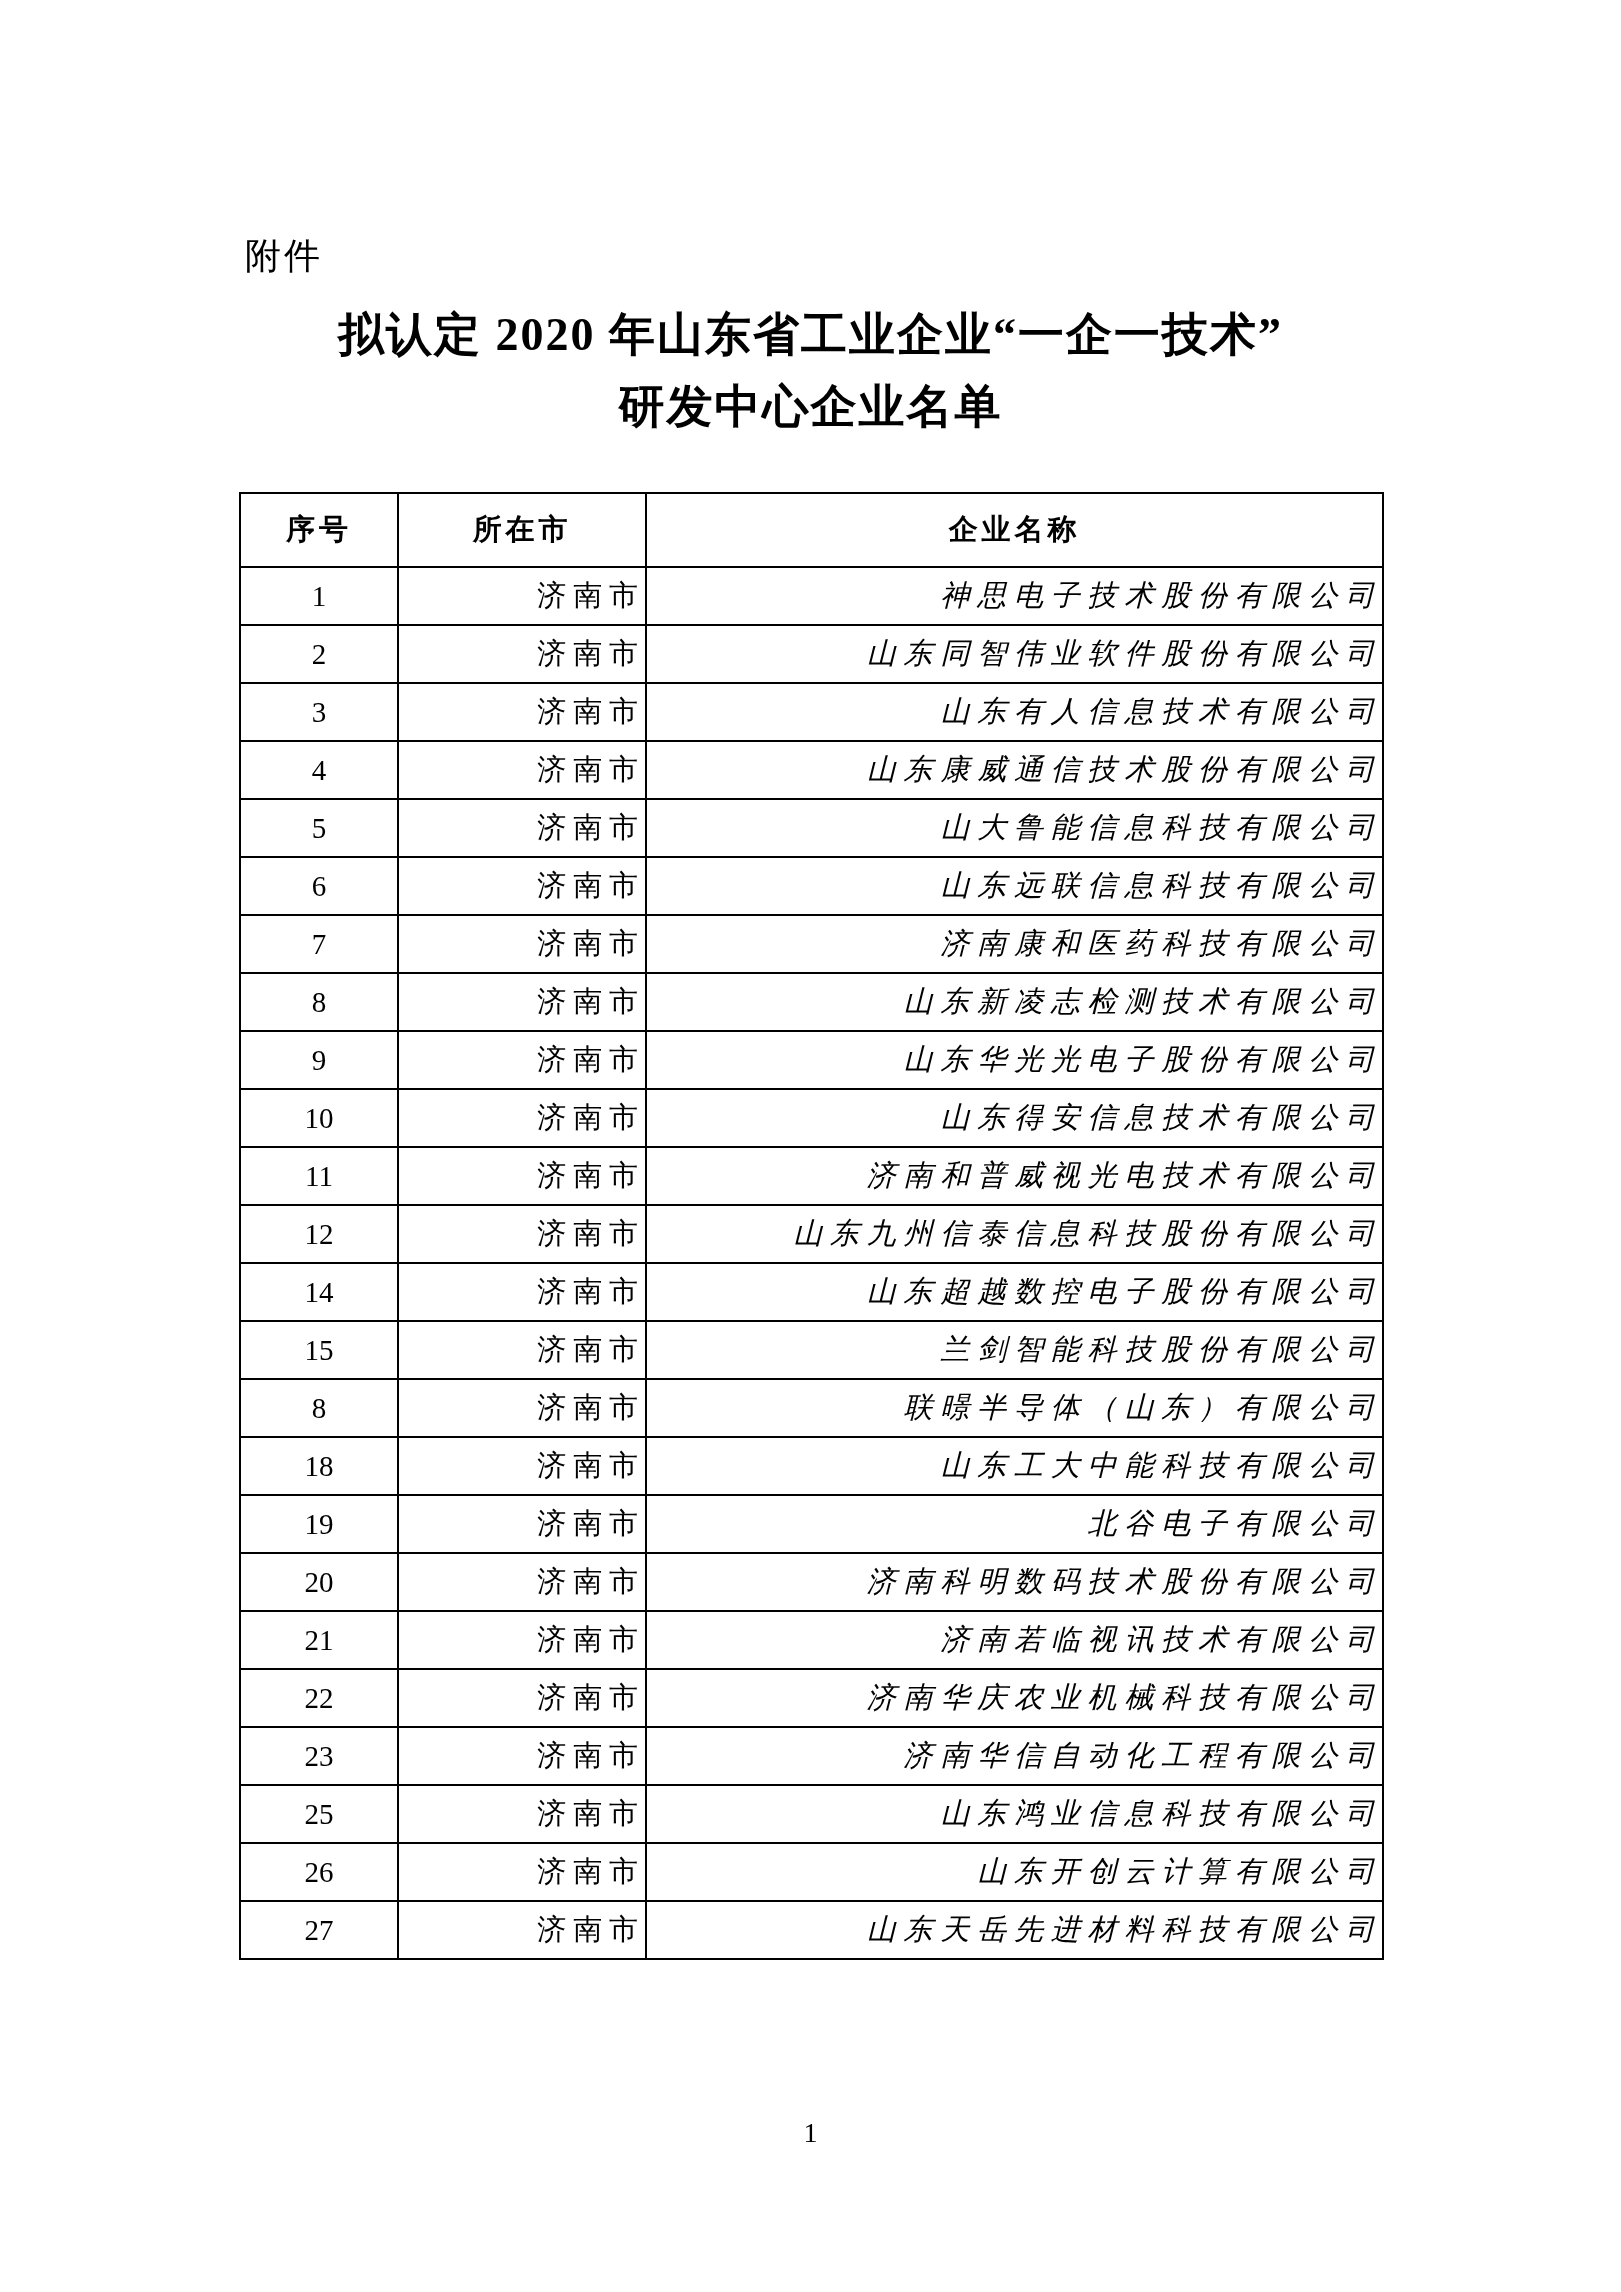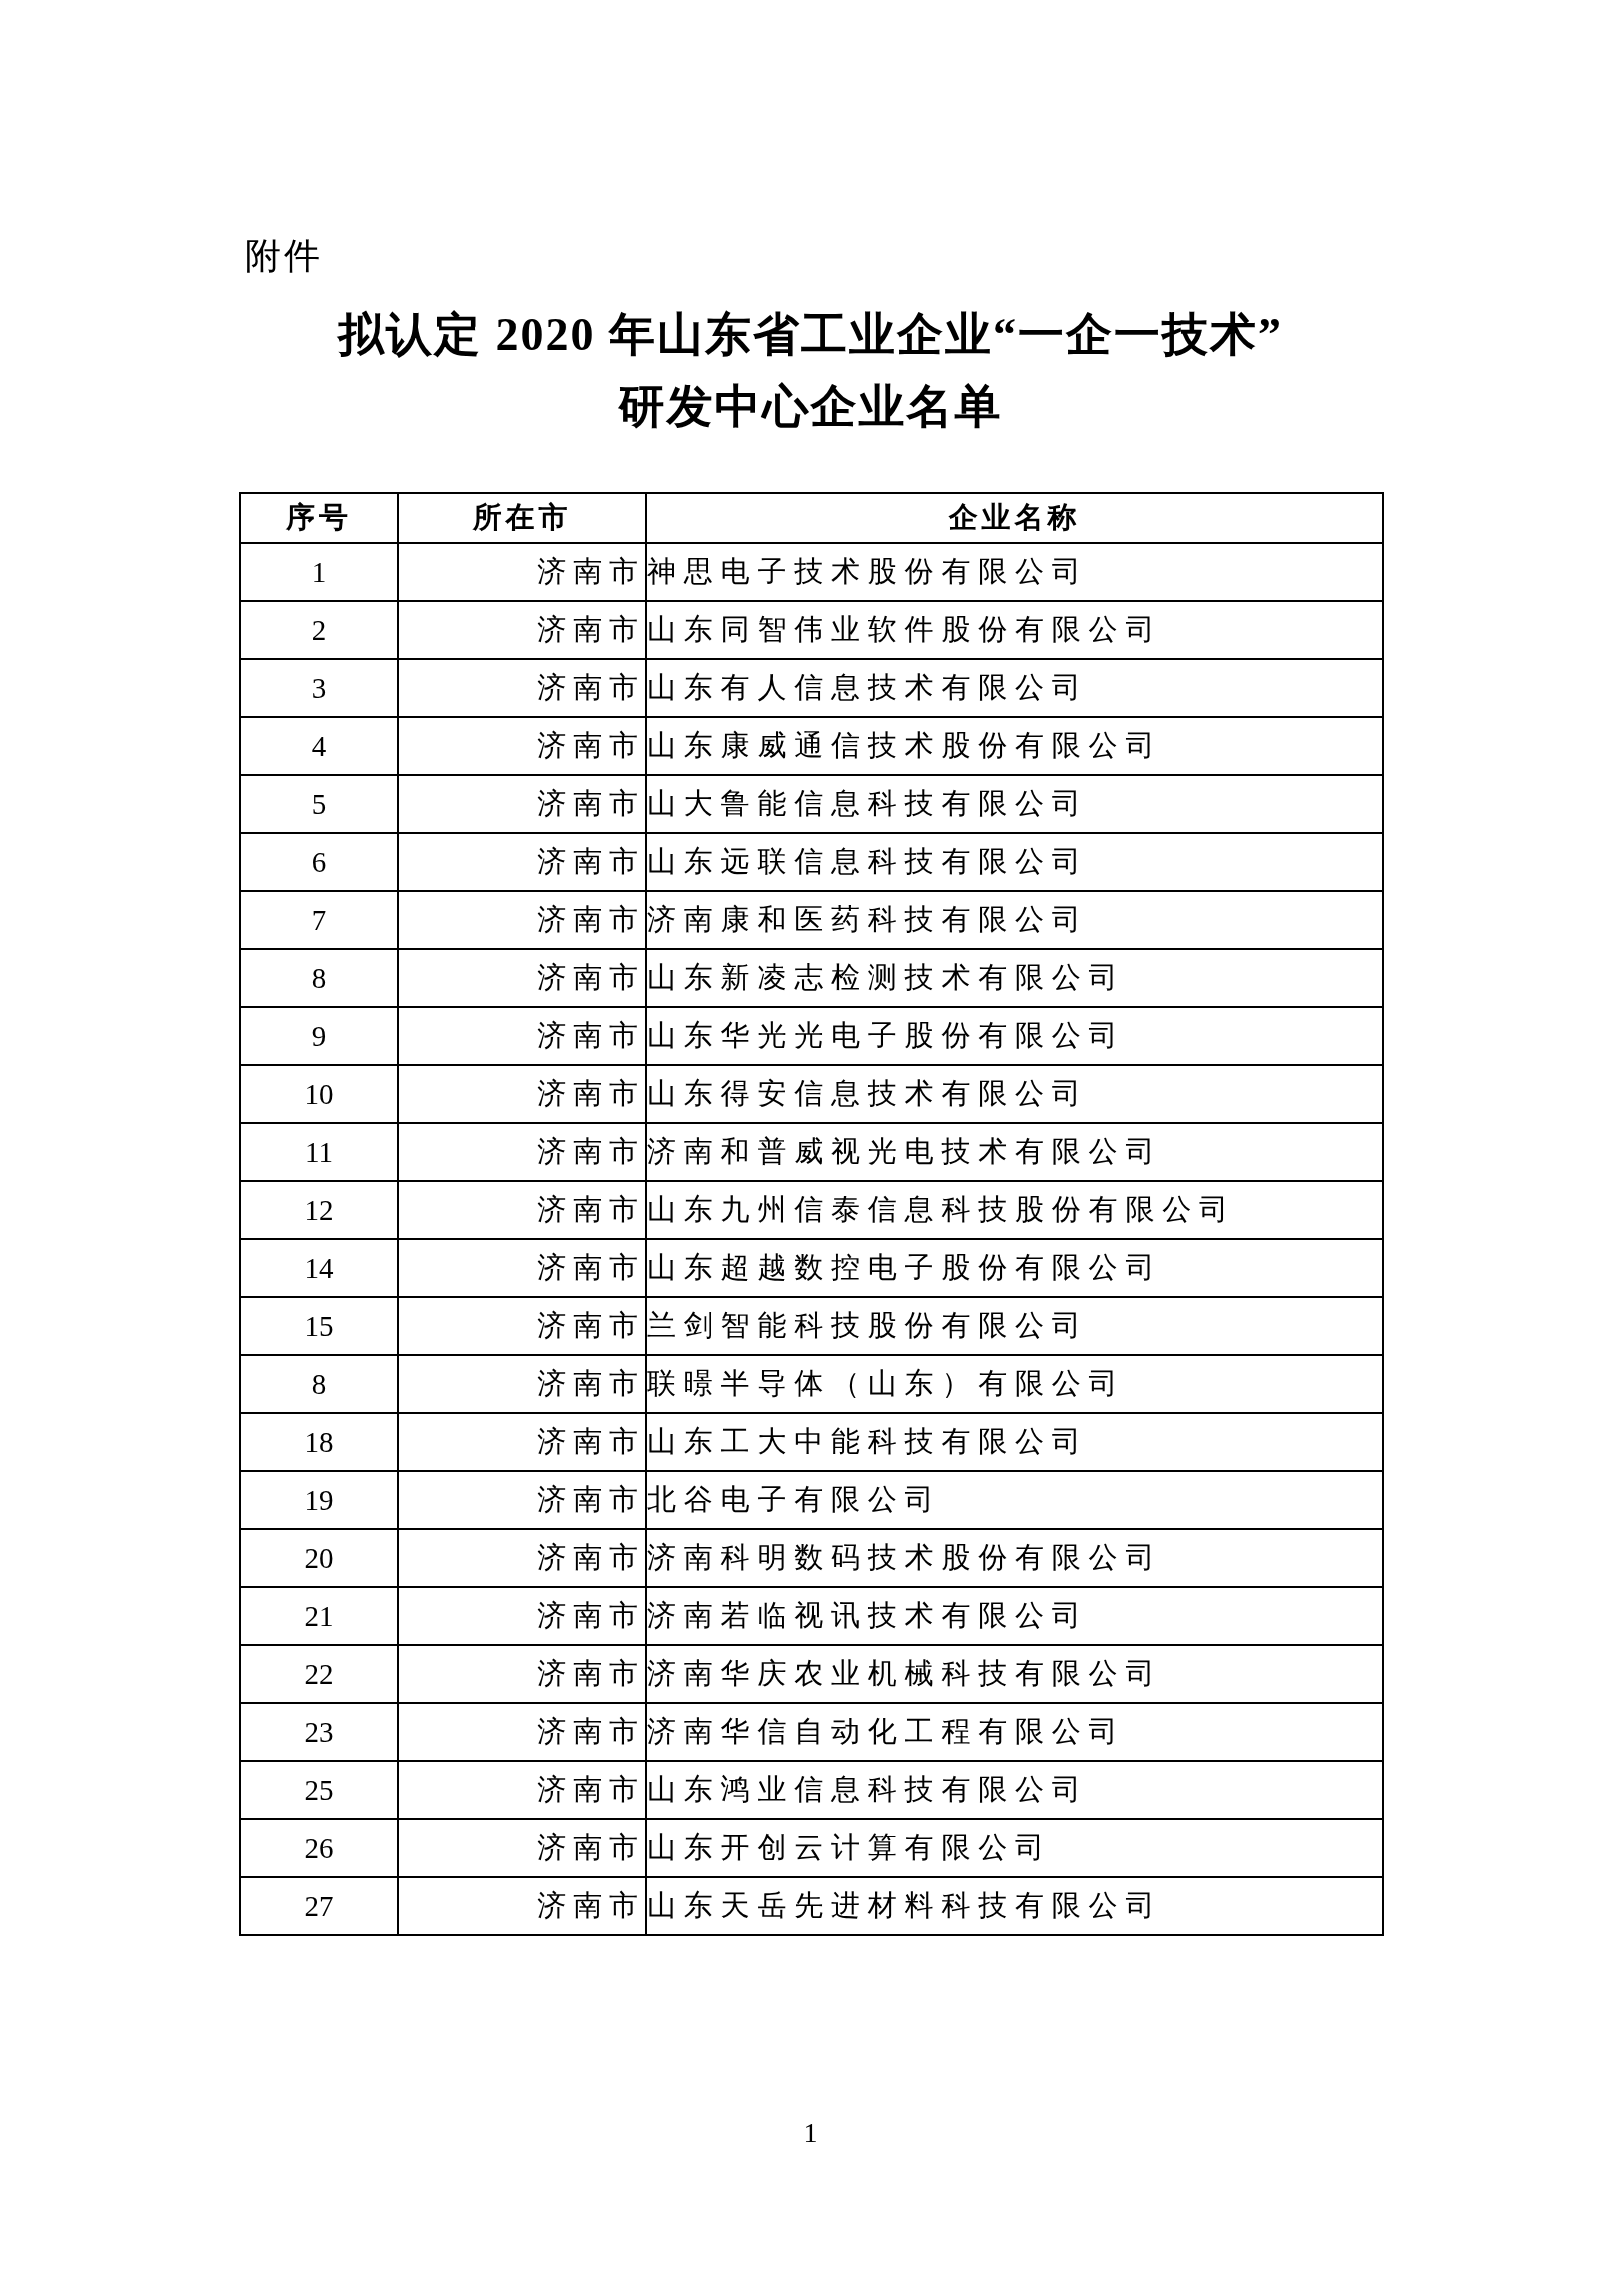--- a/index.html
+++ b/index.html
@@ -53,41 +53,42 @@
     border-width: 2.9px;
   }
   table.company-table th {
     height: 48px;
     font-family: "Liberation Sans", "DejaVu Sans", sans-serif;
     font-weight: bold;
     font-size: 29px;
     text-align: center;
     vertical-align: middle;
     letter-spacing: 3.9px;
-    padding: 0;
+    padding: 12px;
   }
   table.company-table td {
     height: 56px;
     font-size: 29px;
     vertical-align: middle;
     padding: 0;
   }
   td.col-no {
     text-align: center;
     font-family: "Liberation Serif", "DejaVu Serif", serif;
     letter-spacing: 0;
   }
   td.col-city {
     text-align: right;
     letter-spacing: 6.9px;
   }
   td.col-company {
-    text-align: left;
+    text-align: right;
     padding-left: 12.7px;
     letter-spacing: 7.8px;
+    font-style: italic;
   }
   .page-number {
     position: absolute;
     top: 2117px;
     left: 0;
     width: 100%;
     text-align: center;
     font-size: 28px;
     font-family: "Liberation Serif", "DejaVu Serif", serif;
   }

